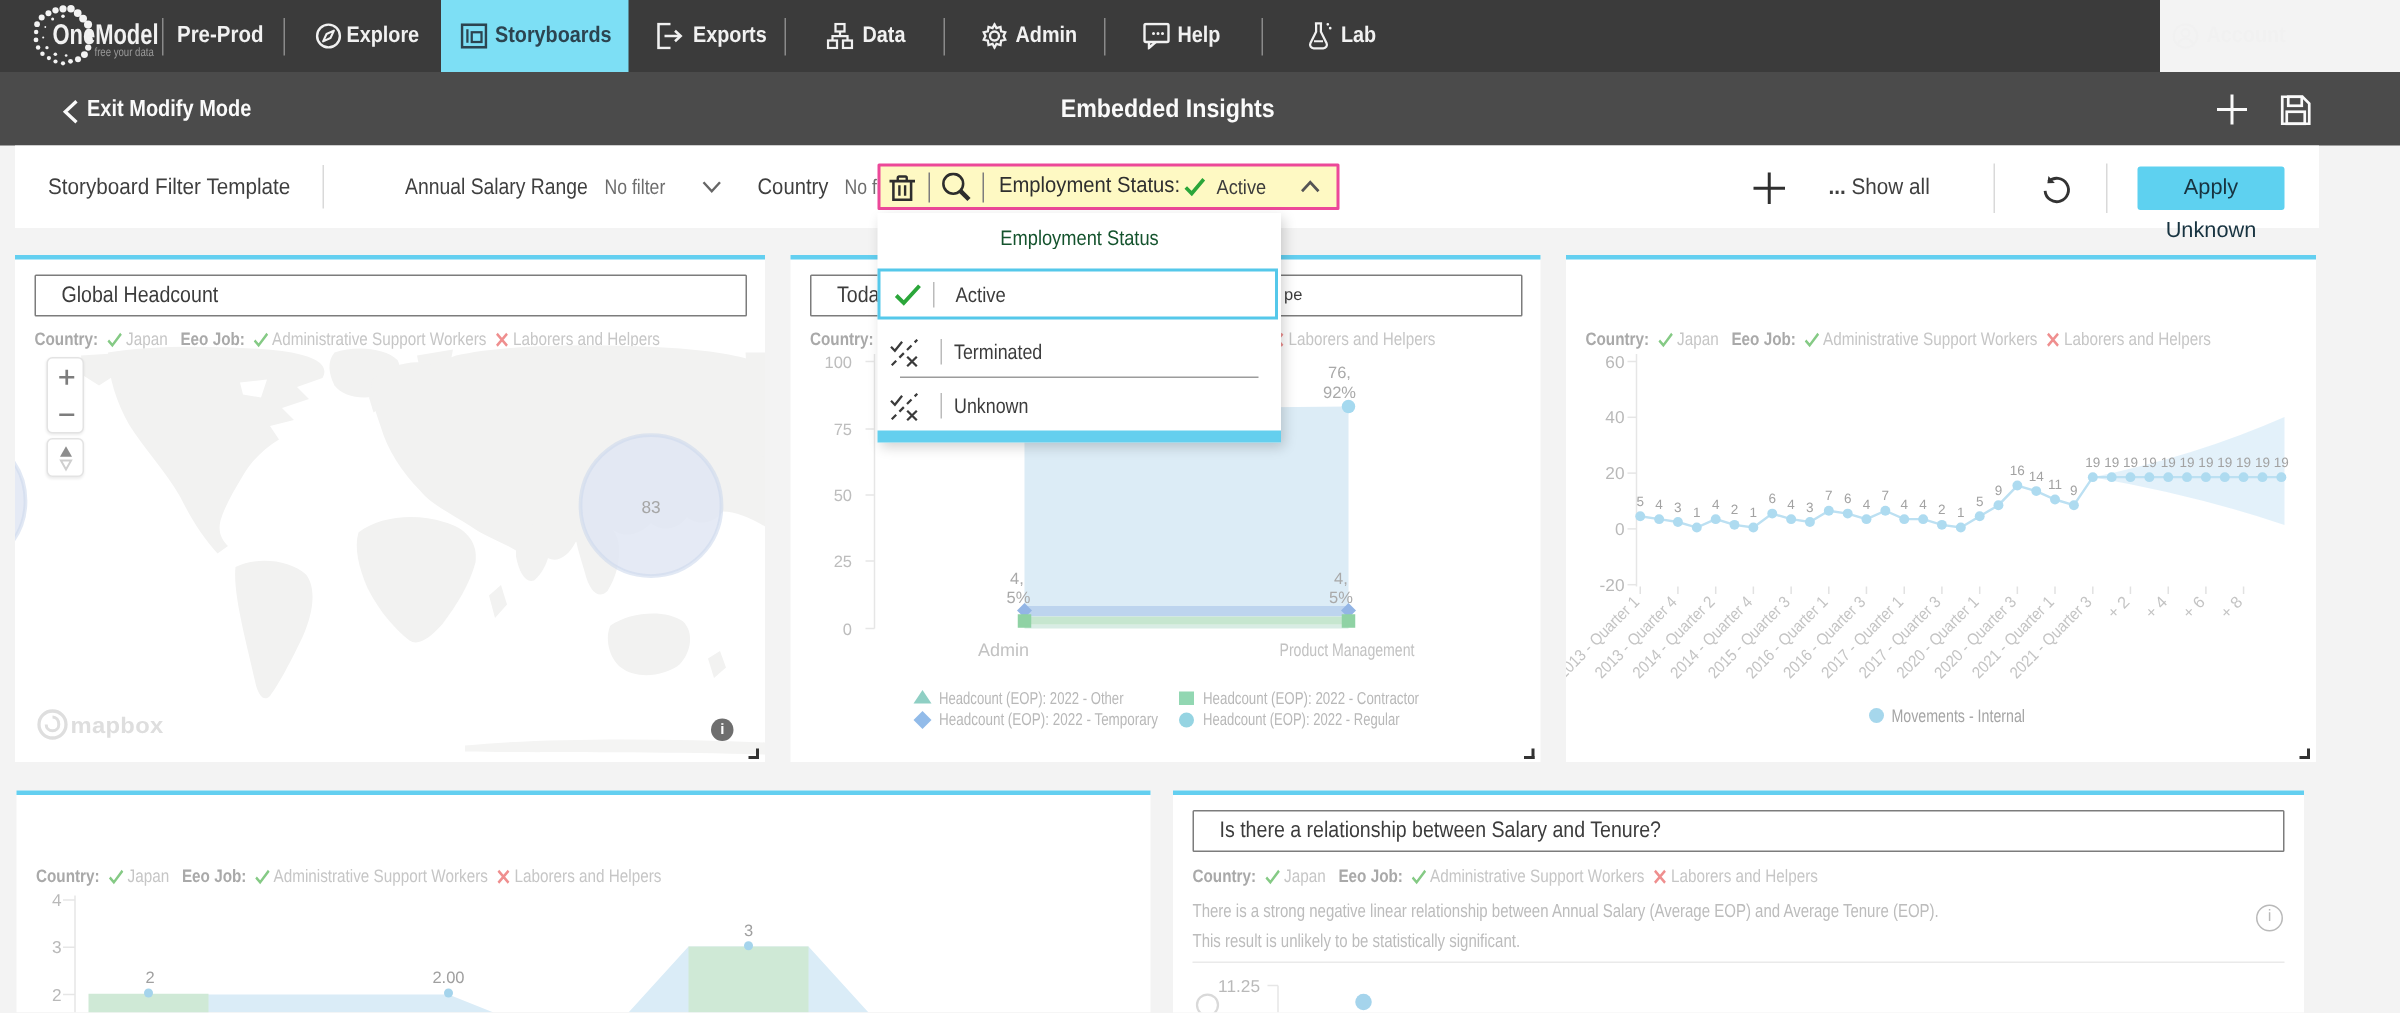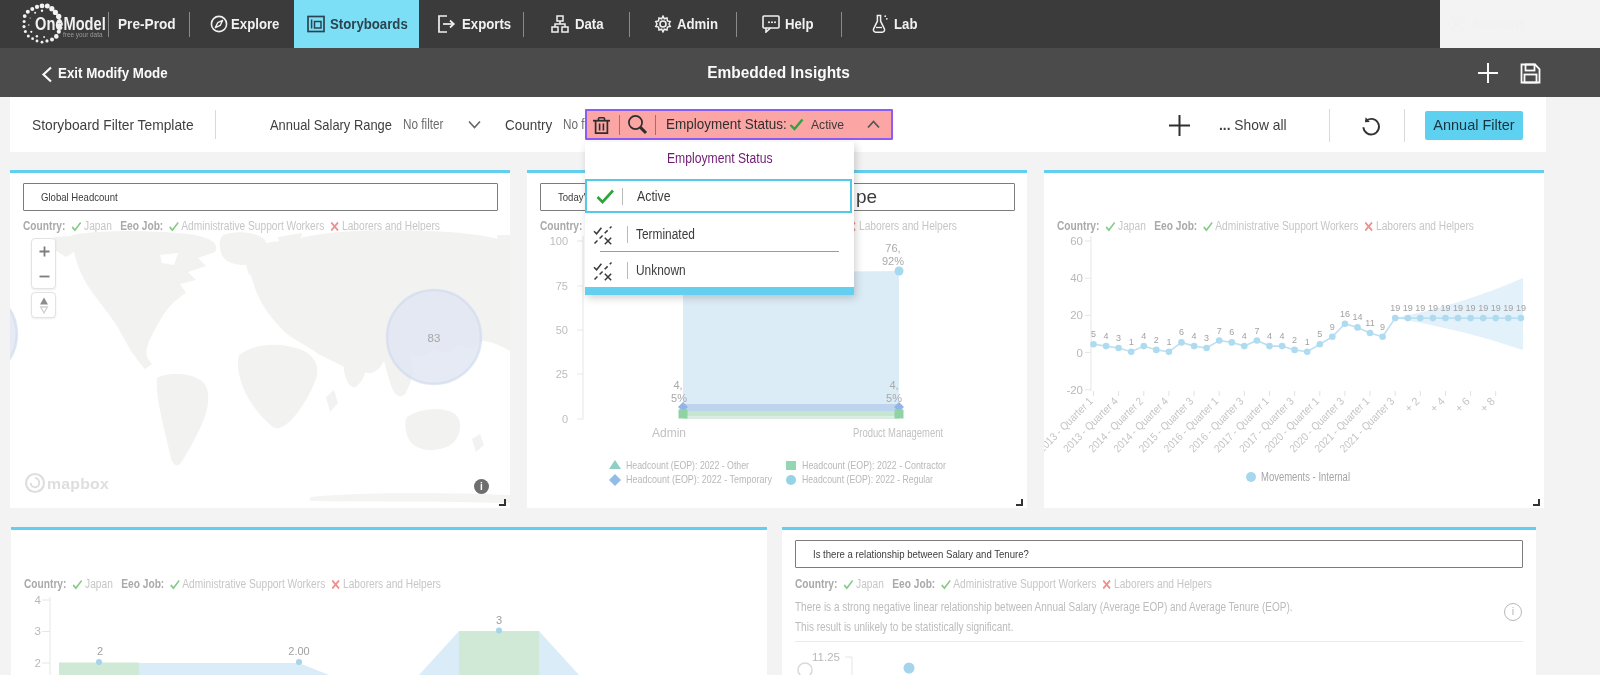--- a/index.html
+++ b/index.html
@@ -7,21 +7,21 @@
 body{font-family:"Liberation Sans",sans-serif;background:#f3f3f3;position:relative}
 .abs{position:absolute}
 #nav{position:absolute;left:0;top:0;width:1440px;height:48px;background:#3b3b3b;color:#f1f1f1}
 .nitem{position:absolute;top:0;height:48px;line-height:48px;font-size:15px;font-weight:bold;color:#f1f1f1;white-space:nowrap;transform:scaleX(0.88);transform-origin:0 50%}
 .nsep{position:absolute;top:12px;width:1px;height:25px;background:#8a8a8a}
 #sub{position:absolute;left:0;top:48px;width:1600px;height:49px;background:#4b4b4b;color:#fafafa}
 #fbar{position:absolute;left:10px;top:97px;width:1536px;height:55px;background:#fff}
 .fsep{position:absolute;top:13px;width:1px;height:29px;background:#d9d9d9}
 .card{position:absolute;background:#fff}
 .cbar{position:absolute;left:0;top:0;width:100%;height:3px;background:#63cff0}
-.tbox{position:absolute;left:13px;top:13px;height:28px;border:1px solid #7c7c7c;border-radius:1px;background:#fff;font-size:11px;color:#3c3c3c;line-height:26px;white-space:nowrap;overflow:hidden}
+.tbox{position:absolute;left:13px;top:13px;height:28px;border:1px solid #7c7c7c;border-radius:1px;background:#fff;font-size:15px;color:#3c3c3c;line-height:26px;white-space:nowrap;overflow:hidden}
 .tbox span{display:inline-block;transform:scaleX(0.87);transform-origin:0 50%}
 .sqz{display:inline-block;transform:scaleX(0.87);transform-origin:0 50%}
 .cline{position:absolute;left:13px;top:49px;height:15px;font-size:12px;color:#c6c6c6;white-space:nowrap;transform:scaleX(0.848);transform-origin:0 0}
 .cline b{color:#a9a9a9;font-weight:bold}
 .ck{display:inline-block;vertical-align:-2px}
 .rsz{position:absolute;width:7px;height:7px;border-right:2px solid #333;border-bottom:2px solid #333}
 svg{display:block}
 text{font-family:"Liberation Sans",sans-serif}
 </style>
 </head>
@@ -150,21 +150,21 @@
 <svg class="abs" style="left:1168px;top:114px" width="23" height="23" viewBox="0 0 23 23">
     <path d="M11.5 1 V22 M1 11.5 H22" stroke="#2f2f2f" stroke-width="2"></path>
   </svg>
 <div class="abs" style="left:1219px;top:97px;height:55px;line-height:55px;font-size:15px;color:#3f3f3f;transform:scaleX(0.92);transform-origin:0 50%"><b>...</b> Show all</div>
 <div class="fsep" style="left:1329px;top:109px;height:33px"></div>
 <svg class="abs" style="left:1358px;top:114px" width="23" height="23" viewBox="0 0 23 23">
   <path d="M6.2 5.6 A 7.8 7.8 0 1 1 3.9 11.7" fill="none" stroke="#333" stroke-width="1.9" transform="translate(1.5,1.5)"></path>
   <path d="M7.2 2.2 L6.4 7.9 L12.2 7.6 Z" fill="#333" transform="translate(1.5,1.5) scale(0.85)"></path>
 </svg>
 <div class="fsep" style="left:1404px;top:109px;height:33px"></div>
-<div class="abs" style="left:1425px;top:111px;width:98px;height:29px;background:#5ed1f0;border-radius:2px;text-align:center;line-height:29px;font-size:14.5px;color:#173340">Annual Filter</div>
+<div class="abs" style="left:1425px;top:111px;width:98px;height:29px;background:#5ed1f0;border-radius:2px;text-align:center;line-height:29px;font-size:14.5px;color:#173340">Apply Unknown</div>
 
 <div class="card" id="c1" style="left:10px;top:170px;width:500px;height:338px">
   <div class="cbar"></div>
   <div class="tbox" style="width:475px;padding-left:17px"><span>Global Headcount</span></div>
   <div class="cline"><b>Country:</b>&nbsp; <svg class="ck" width="12" height="11" viewBox="0 0 12 11">
         <path d="M1 6 L4.2 9.2 L11 1.5" fill="none" stroke="#85ca85" stroke-width="1.8"></path>
       </svg> Japan &nbsp;&nbsp;<b>Eeo Job:</b>&nbsp; <svg class="ck" width="12" height="11" viewBox="0 0 12 11">
         <path d="M1 6 L4.2 9.2 L11 1.5" fill="none" stroke="#85ca85" stroke-width="1.8"></path>
       </svg> Administrative Support Workers &nbsp;<svg class="ck" width="11" height="11" viewBox="0 0 11 11">
         <path d="M1.5 1.5 L9.5 9.5 M9.5 1.5 L1.5 9.5" fill="none" stroke="#ef8f8f" stroke-width="1.9"></path>
@@ -216,21 +216,21 @@
     <path d="M11 7 C13.4 7 15.2 9 15.2 12 C15.2 14.4 13.4 16.2 11 16.2 C8.6 16.2 6.8 14.4 6.8 12" fill="none" stroke="#dedede" stroke-width="2"></path>
     <text x="23" y="17.5" font-size="15" font-weight="bold" fill="#dedede" letter-spacing="0.2" textLength="62" lengthAdjust="spacingAndGlyphs">mapbox</text>
   </svg>
   <div class="abs" style="left:464px;top:309px;width:15px;height:15px;border-radius:50%;background:#6e6e6e;color:#fff;font-size:10px;font-weight:bold;text-align:center;line-height:15px">i</div>
   <div class="rsz" style="left:489px;top:329px"></div>
 </div>
 
 <div class="card" id="c2" style="left:527px;top:170px;width:500px;height:338px">
   <div class="cbar"></div>
   <div class="tbox" style="width:475px;padding-left:17px"><span>Today's Headcount by Employee Ty</span></div>
-  <div class="abs" style="left:329px;top:14px;height:26px;line-height:26px;font-size:19px;color:#3c3c3c">pe</div>
+  <div class="abs" style="left:329px;top:14px;height:26px;line-height:26px;font-size:11px;color:#3c3c3c">pe</div>
   <div class="cline"><b>Country:</b>&nbsp; <svg class="ck" width="12" height="11" viewBox="0 0 12 11">
         <path d="M1 6 L4.2 9.2 L11 1.5" fill="none" stroke="#85ca85" stroke-width="1.8"></path>
       </svg> Japan &nbsp;&nbsp;<b>Eeo Job:</b>&nbsp; <svg class="ck" width="12" height="11" viewBox="0 0 12 11">
         <path d="M1 6 L4.2 9.2 L11 1.5" fill="none" stroke="#85ca85" stroke-width="1.8"></path>
       </svg> Administrative Support Workers &nbsp;<svg class="ck" width="11" height="11" viewBox="0 0 11 11">
         <path d="M1.5 1.5 L9.5 9.5 M9.5 1.5 L1.5 9.5" fill="none" stroke="#ef8f8f" stroke-width="1.9"></path>
       </svg> Laborers and Helpers</div>
   <svg class="abs" style="left:0;top:0" width="500" height="338" viewBox="0 0 500 338">
     <g font-size="11" fill="#bdbdbd" text-anchor="end">
       <text x="41" y="75">100</text>
@@ -478,21 +478,21 @@
   <div class="abs" style="left:13px;top:114px;width:728px;height:1px;background:#eaeaea"></div>
   <svg class="abs" style="left:0;top:118px" width="754" height="30" viewBox="0 0 754 30">
     <circle cx="23" cy="25" r="7" fill="none" stroke="#d9d9d9" stroke-width="1.5"></circle>
     <text x="58" y="16" font-size="11.5" fill="#b9b9b9" text-anchor="end">11.25</text>
     <line x1="63" y1="12" x2="70" y2="12" stroke="#e6e6e6"></line>
     <line x1="70" y1="12" x2="70" y2="30" stroke="#e6e6e6"></line>
     <circle cx="127" cy="23" r="5.5" fill="#a5d4ec"></circle>
   </svg>
 </div>
 
-<div class="abs" style="left:585px;top:109px;width:308px;height:31px;background:#fca5a5;border:2px solid #8b5cf6;border-radius:1px">
+<div class="abs" style="left:585px;top:109px;width:308px;height:31px;background:#fef9c3;border:2px solid #ec4899;border-radius:1px">
   <svg class="abs" style="left:5px;top:5px" width="19" height="19" viewBox="0 0 19 19">
     <path d="M1 4.7 H18" stroke="#2e2e2e" stroke-width="1.8"></path>
     <path d="M6.5 4.2 V2.6 A0.9 0.9 0 0 1 7.4 1.7 H11.6 A0.9 0.9 0 0 1 12.5 2.6 V4.2" fill="none" stroke="#2e2e2e" stroke-width="1.6"></path>
     <path d="M3.6 5 V17.2 H15.4 V5" fill="none" stroke="#2e2e2e" stroke-width="1.7"></path>
     <path d="M7.6 7.5 V14.5 M11.4 7.5 V14.5" stroke="#2e2e2e" stroke-width="1.6"></path>
   </svg>
   <div class="abs" style="left:32px;top:4px;width:1px;height:20px;background:#7d7d7d"></div>
   <svg class="abs" style="left:40px;top:4px" width="21" height="20" viewBox="0 0 21 20">
     <circle cx="8.5" cy="7.5" r="6.6" fill="none" stroke="#2d2d2d" stroke-width="1.7"></circle>
     <line x1="13.4" y1="12.4" x2="19" y2="18" stroke="#2d2d2d" stroke-width="3"></line>
@@ -501,21 +501,21 @@
   <div class="abs" style="left:79px;top:0;height:27px;line-height:27px;font-size:14.5px;color:#2f2f2f;transform:scaleX(0.93);transform-origin:0 50%">Employment Status:</div>
   <svg class="abs" style="left:202px;top:7px" width="15" height="13" viewBox="0 0 15 13">
       <path d="M1.5 7 L5.5 11 L13.5 1.5" fill="none" stroke="#2ba63a" stroke-width="2.4"></path>
     </svg>
   <div class="abs" style="left:224px;top:0;height:27px;line-height:27px;font-size:13.5px;color:#3c3c3c;transform:scaleX(0.9);transform-origin:0 50%">Active</div>
   <svg class="abs" style="left:280px;top:9px" width="13" height="9" viewBox="0 0 13 9">
       <path d="M1 7.5 L6.5 1.5 L12 7.5" fill="none" stroke="#555" stroke-width="1.8"></path>
     </svg>
 </div>
 <div class="abs" style="left:585px;top:142px;width:269px;height:153px;background:#fff;box-shadow:2px 3px 8px rgba(0,0,0,0.18)">
-  <div class="abs" style="left:0;top:8px;width:269px;text-align:center;font-size:14px;color:#701a75"><span class="sqz" style="transform-origin:50% 50%">Employment Status</span></div>
+  <div class="abs" style="left:0;top:8px;width:269px;text-align:center;font-size:14px;color:#14532d"><span class="sqz" style="transform-origin:50% 50%">Employment Status</span></div>
   <div class="abs" style="left:0;top:37px;width:267px;height:34px;border:2px solid #55c8ea">
     <svg class="abs" style="left:9px;top:8px" width="19" height="15" viewBox="0 0 19 15">
         <path d="M1.5 8 L6.5 13 L17 1.5" fill="none" stroke="#2ba63a" stroke-width="2.6"></path>
       </svg>
     <div class="abs" style="left:35px;top:7px;width:1px;height:17px;background:#bbb"></div>
     <div class="abs" style="left:50px;top:0;height:31px;line-height:31px;font-size:14px;color:#3c3c3c;transform:scaleX(0.88);transform-origin:0 50%">Active</div>
   </div>
   <div class="abs" style="left:7px;top:82px">
     <svg width="22" height="22" viewBox="0 0 22 22">
       <path d="M2 7.2 L4.6 9.8 L9.4 3.8" fill="none" stroke="#3a3a3a" stroke-width="1.5"></path>

